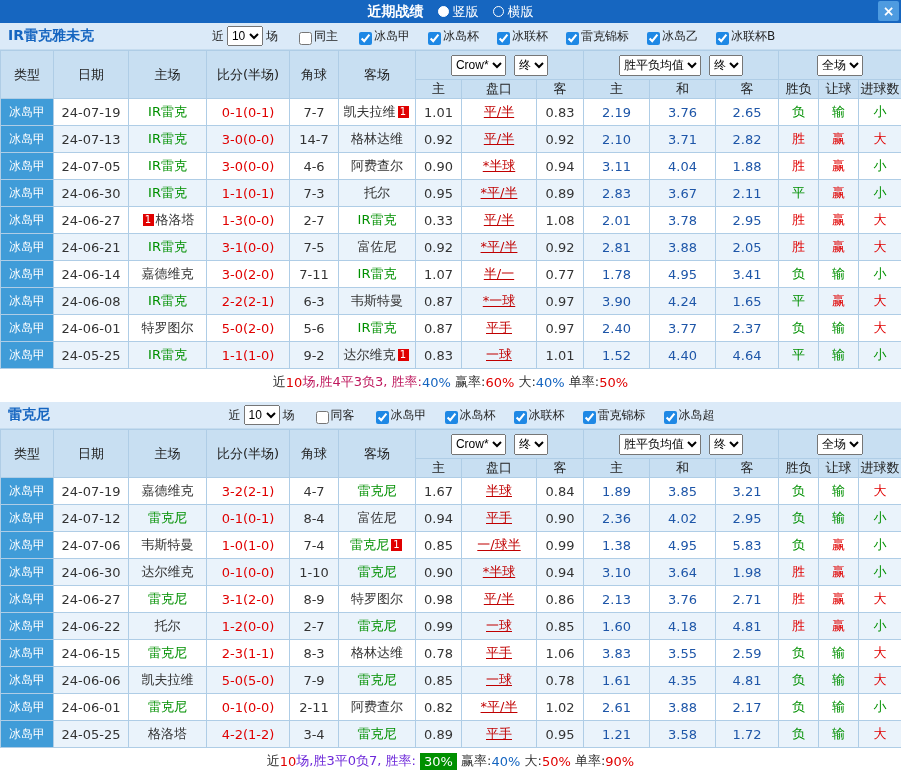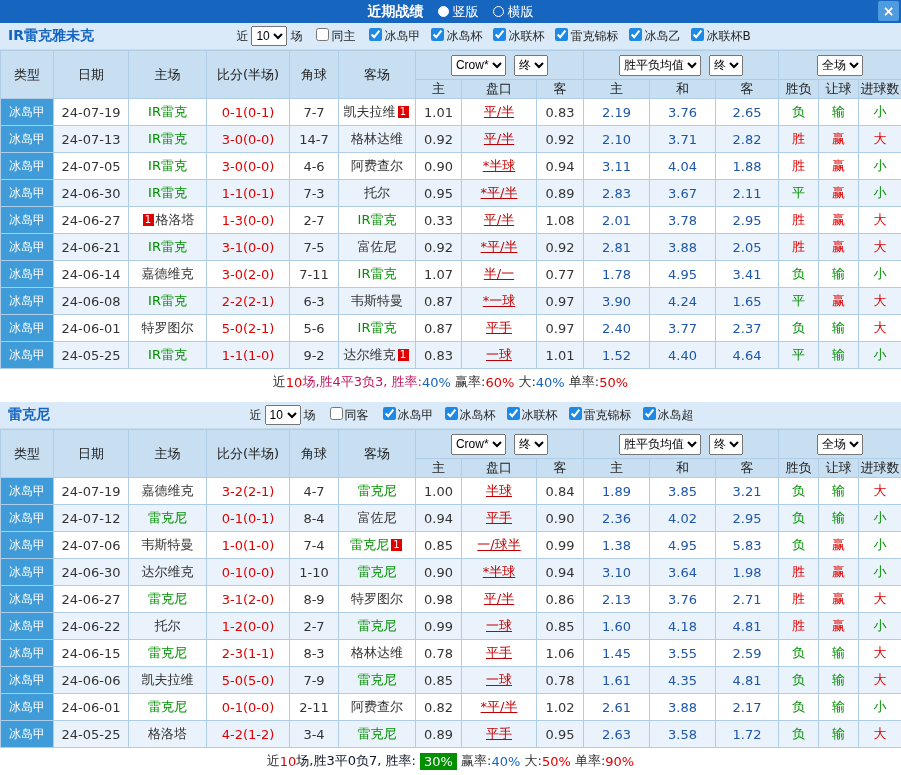--- a/index.html
+++ b/index.html
@@ -41,21 +41,21 @@
   .section-bar {
     height: 27px;
     background: #DBEAF8;
     border-bottom: 1px solid #C5DCEF;
     display: flex; align-items: center;
     padding: 0 8px;
   }
   .section-title { color: #1565C0; font-weight: bold; font-size: 14px; }
   .filters { display: flex; align-items: center; gap: 3px; font-size: 12px; color: #222; margin: 0 auto; }
   .filters select { font-size: 12px; height: 20px; }
-  .filters label { display: inline-flex; align-items: flex-start; cursor: pointer; margin-left: 11px; }
+  .filters label { display: inline-flex; align-items: flex-end; cursor: pointer; margin-left: 18px; }
   .filters input[type=checkbox] { width: 13px; height: 13px; margin: 0 2px 0 0; accent-color: #1E88E5; }
   .league-filters { display: inline-flex; align-items: center; }
   
   table { border-collapse: collapse; table-layout: fixed; width: 901px; }
   th, td { border: 1px solid #AFCDE6; text-align: center; white-space: nowrap; overflow: hidden; padding: 0; }
   thead th { background: #C8DFF2; font-weight: normal; color: #222; }
   tr.h1 th { height: 29px; }
   tr.h2 th { height: 19px; font-size: 13px; }
   .select-cell select { font-size: 12px; height: 21px; margin: 0 2px; }
   tbody td { height: 27px; font-size: 13px; background: #fff; }
@@ -322,21 +322,21 @@
     <td class="euro">4.24</td>
     <td class="euro">1.65</td>
     <td class="res-g">平</td>
     <td class="res-r">赢</td>
     <td class="res-r">大</td>
   </tr>
         <tr>
     <td class="league">冰岛甲</td>
     <td>24-06-01</td>
     <td><span class="team">特罗图尔</span></td>
-    <td class="score">5-0(2-1)</td>
+    <td class="score">5-0(2-0)</td>
     <td>5-6</td>
     <td><span class="team focal">IR雷克</span></td>
     <td class="asian">0.87</td>
     <td class="handicap">平手</td>
     <td class="asian">0.97</td>
     <td class="euro">2.40</td>
     <td class="euro">3.77</td>
     <td class="euro">2.37</td>
     <td class="res-g">负</td>
     <td class="res-g">输</td>
@@ -461,21 +461,21 @@
       </tr>
     </thead>
     <tbody>
         <tr>
     <td class="league">冰岛甲</td>
     <td>24-07-19</td>
     <td><span class="team">嘉德维克</span></td>
     <td class="score">3-2(2-1)</td>
     <td>4-7</td>
     <td><span class="team focal">雷克尼</span></td>
-    <td class="asian">1.00</td>
+    <td class="asian">1.67</td>
     <td class="handicap">半球</td>
     <td class="asian">0.84</td>
     <td class="euro">1.89</td>
     <td class="euro">3.85</td>
     <td class="euro">3.21</td>
     <td class="res-g">负</td>
     <td class="res-g">输</td>
     <td class="res-r">大</td>
   </tr>
         <tr class="alt">
@@ -566,21 +566,21 @@
         <tr>
     <td class="league">冰岛甲</td>
     <td>24-06-15</td>
     <td><span class="team focal">雷克尼</span></td>
     <td class="score">2-3(1-1)</td>
     <td>8-3</td>
     <td><span class="team">格林达维</span></td>
     <td class="asian">0.78</td>
     <td class="handicap">平手</td>
     <td class="asian">1.06</td>
-    <td class="euro">1.45</td>
+    <td class="euro">3.83</td>
     <td class="euro">3.55</td>
     <td class="euro">2.59</td>
     <td class="res-g">负</td>
     <td class="res-g">输</td>
     <td class="res-r">大</td>
   </tr>
         <tr class="alt">
     <td class="league">冰岛甲</td>
     <td>24-06-06</td>
     <td><span class="team">凯夫拉维</span></td>
@@ -617,33 +617,33 @@
         <tr class="alt">
     <td class="league">冰岛甲</td>
     <td>24-05-25</td>
     <td><span class="team">格洛塔</span></td>
     <td class="score">4-2(1-2)</td>
     <td>3-4</td>
     <td><span class="team focal">雷克尼</span></td>
     <td class="asian">0.89</td>
     <td class="handicap">平手</td>
     <td class="asian">0.95</td>
-    <td class="euro">2.63</td>
+    <td class="euro">1.21</td>
     <td class="euro">3.58</td>
     <td class="euro">1.72</td>
     <td class="res-g">负</td>
     <td class="res-g">输</td>
     <td class="res-r">大</td>
   </tr>
       </tbody>
   </table>
   <div class="tfooter">
       <span style="color: rgb(51, 51, 51);">近</span>
       <span style="color: rgb(224, 0, 0);">10</span>
-      <span style="color: #0f172a;">场,胜3平0负7, 胜率: </span>
+      <span style="color: #6d28d9;">场,胜3平0负7, 胜率: </span>
       <span class="badge-pct" style="background: rgb(0, 144, 0); color: rgb(255, 255, 255);">30%</span>
       <span style="color: rgb(51, 51, 51);"> 赢率:</span>
       <span style="color: rgb(21, 101, 192);">40%</span>
       <span style="color: rgb(51, 51, 51);"> 大:</span>
       <span style="color: rgb(224, 0, 0);">50%</span>
       <span style="color: rgb(51, 51, 51);"> 单率:</span>
       <span style="color: rgb(224, 0, 0);">90%</span>
     </div>
 </div>
 

